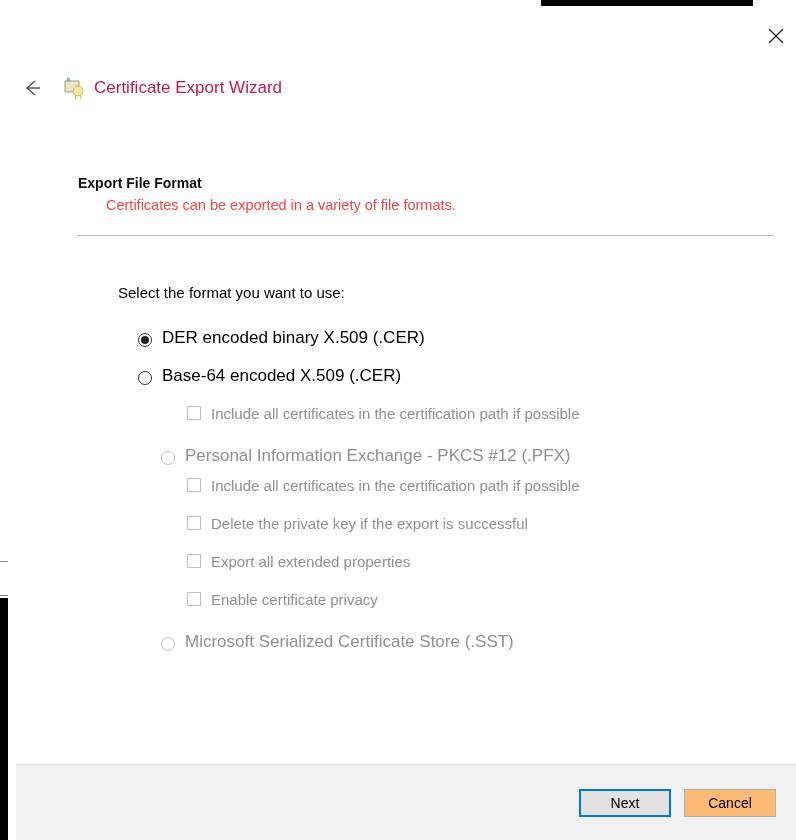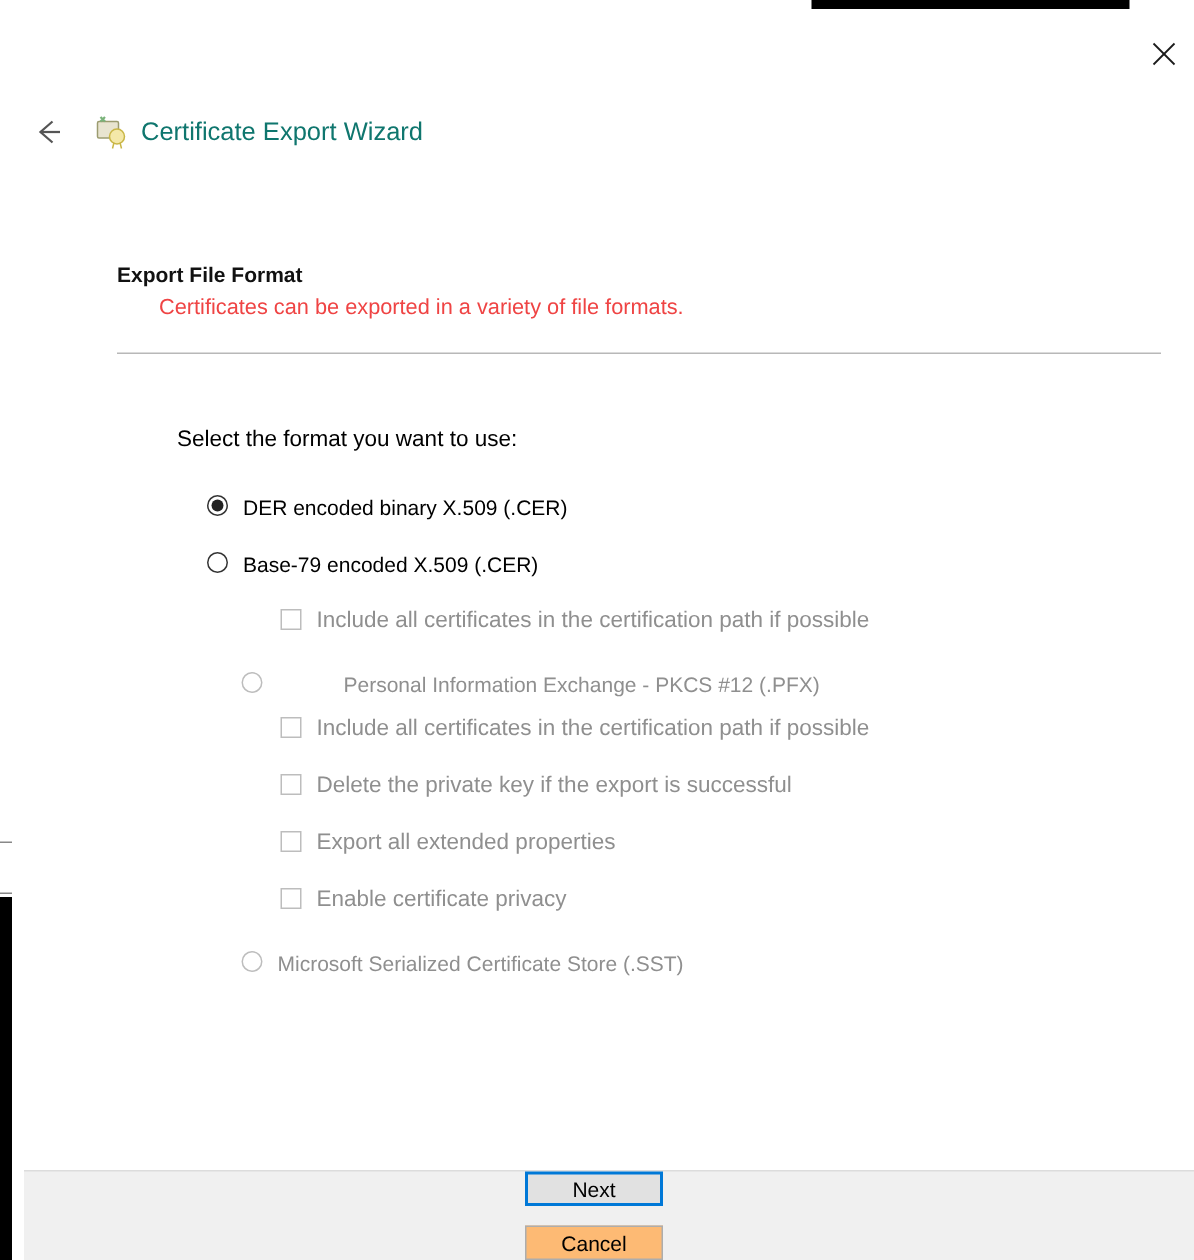--- a/index.html
+++ b/index.html
@@ -40,21 +40,21 @@
       top: 76px;
       left: 62px;
       width: 24px;
       height: 24px;
     }
     .title {
       position: absolute;
       top: 78px;
       left: 94px;
       font-size: 17px;
-      color: #0f766e;
+      color: #be185d;
     }
     .content {
       position: absolute;
       top: 175px;
       left: 78px;
       right: 20px;
     }
     .section-title {
       font-weight: 700;
       font-size: 14px;
@@ -76,23 +76,23 @@
       margin-top: 48px;
       margin-left: 40px;
       font-size: 15px;
     }
     .options {
       margin-top: 28px;
       margin-left: 60px;
     }
     .opt {
       display: flex;
-      align-items: flex-start;
+      align-items: flex-end;
       margin-bottom: 20px;
-      font-size: 14px;
+      font-size: 17px;
       line-height: 18px;
     }
     .opt.disabled, .chk.disabled {
       color: #8f8f8f;
       padding-left: 23px;
     }
     .radio {
       flex: 0 0 14px;
       width: 14px; height: 14px;
       border: 1.4px solid #333;
@@ -126,29 +126,28 @@
       border: 1.4px solid #bdbdbd;
       margin-right: 10px;
       margin-top: 1px;
       background: #fff;
     }
     .footer {
       position: absolute;
       left: 16px;
       right: 0;
       bottom: 0;
-      height: 60px;
+      height: 76px;
       background: #f0f0f0;
       border-top: 1px solid #dcdcdc;
       display: flex;
       justify-content: flex-end;
       align-items: center;
       padding-right: 20px;
       gap: 13px;
-      flex-direction: column;
     }
     .btn {
       width: 92px;
       height: 28px;
       background: #fdba74;
       border: 1px solid #adadad;
       font-size: 14px;
       font-family: inherit;
       cursor: pointer;
     }
@@ -208,30 +207,30 @@
   <div class="prompt">Select the format you want to use:</div>
 
   <div class="options">
     <label class="opt">
       <span class="radio selected"></span>
       <span>DER encoded binary X.509 (.CER)</span>
     </label>
 
     <label class="opt">
       <span class="radio"></span>
-      <span>Base-79 encoded X.509 (.CER)</span>
+      <span>Base-64 encoded X.509 (.CER)</span>
     </label>
 
 
     <label class="chk disabled" style="margin-bottom:24px;">
       <span class="checkbox"></span>
       <span>Include all certificates in the certification path if possible</span>
     </label>
 
-    <label class="opt disabled" style="margin-bottom:8px;gap:44px;">
+    <label class="opt disabled" style="margin-bottom:8px;">
       <span class="radio"></span>
       <span>Personal Information Exchange - PKCS #12 (.PFX)</span>
     </label>
 
     <label class="chk disabled">
       <span class="checkbox"></span>
       <span>Include all certificates in the certification path if possible</span>
     </label>
 
     <label class="chk disabled">

